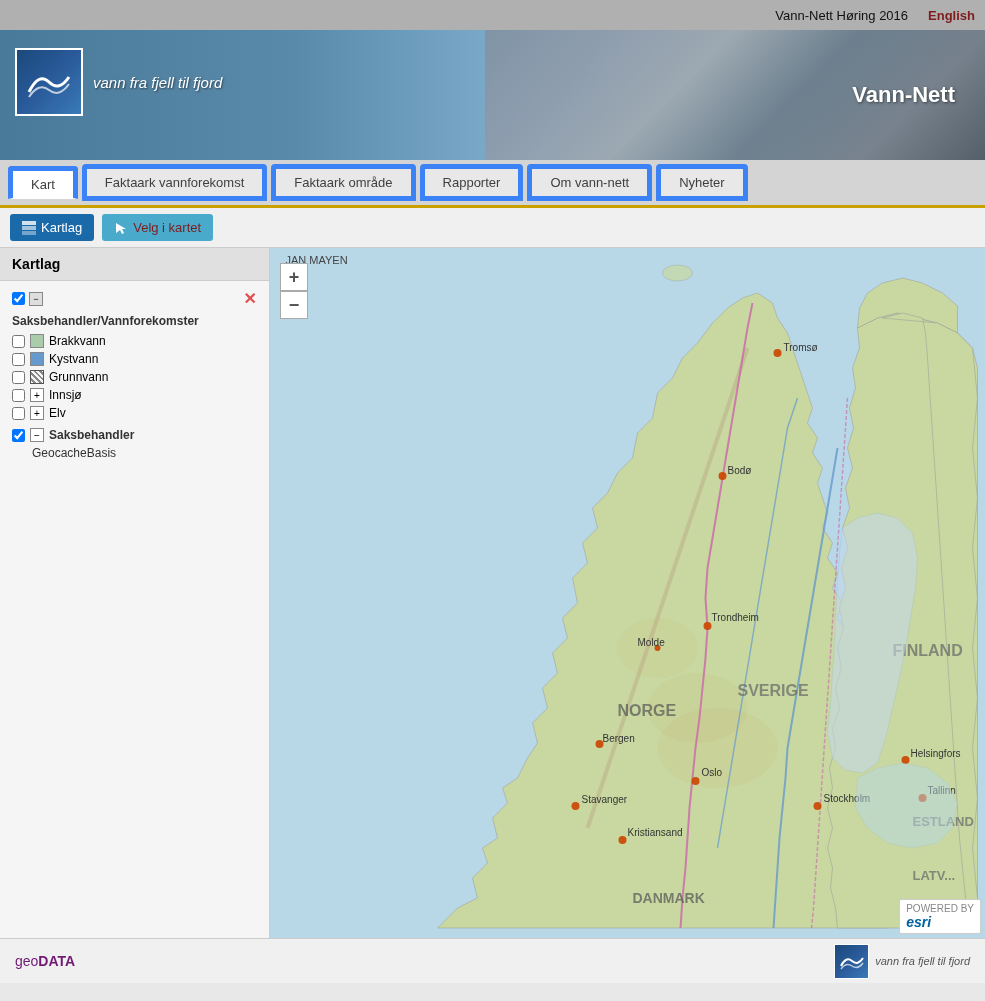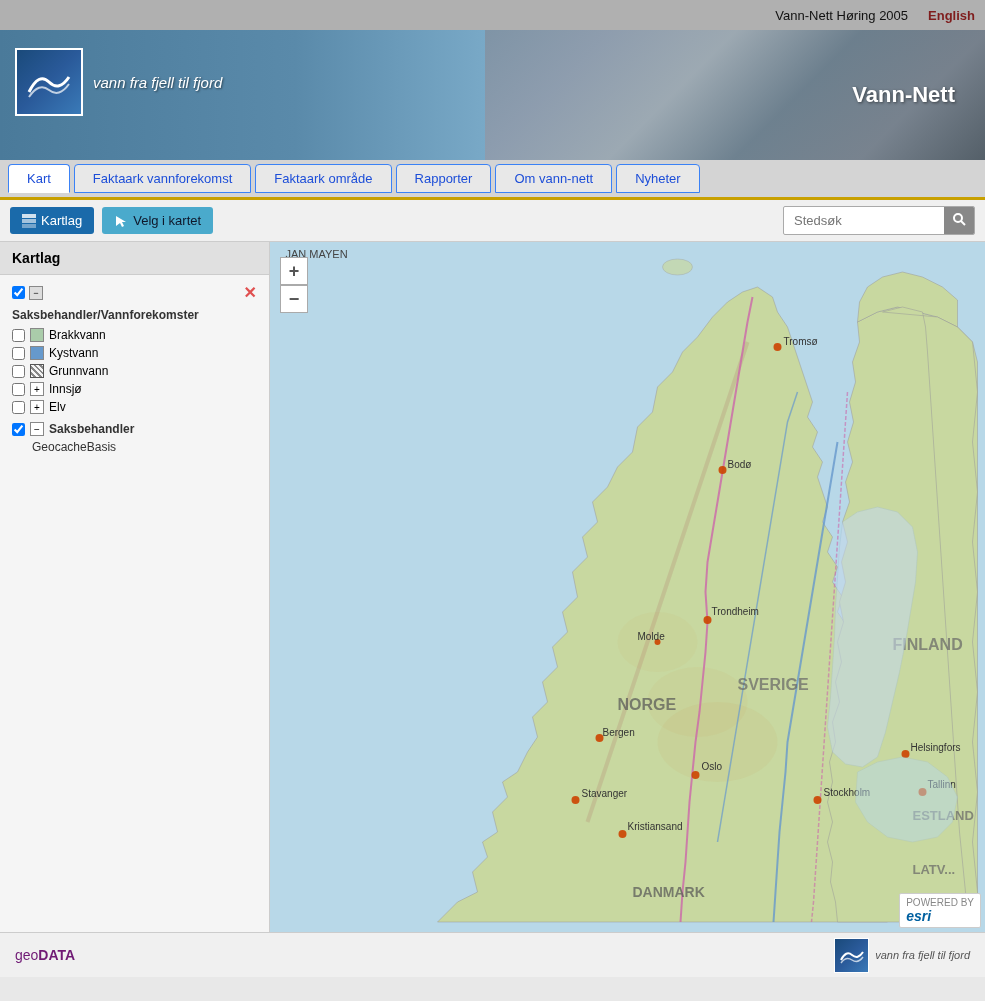--- a/index.html
+++ b/index.html
@@ -76,26 +76,26 @@
     .nav-bar {
       background: #d4d4d4;
       border-bottom: 3px solid #c8a000;
       display: flex;
       align-items: center;
       padding: 4px 8px;
       gap: 4px;
     }
     .nav-tab {
       background: #e8e8e8;
-      border: 1px solid #3b82f6;
+      border: 5px solid #3b82f6;
       border-radius: 4px 4px 0 0;
       padding: 6px 18px;
       font-size: 13px;
       cursor: pointer;
-      color: #1d4ed8;
+      color: #404040;
       white-space: nowrap;
     }
     .nav-tab.active { background: #fff; border-bottom: 1px solid #fff; }
 
     
     .toolbar {
       background: #f0f0f0;
       border-bottom: 1px solid #ccc;
       display: flex;
       align-items: center;
@@ -109,21 +109,21 @@
       border-radius: 3px;
       padding: 6px 12px;
       cursor: pointer;
       font-size: 13px;
       display: flex;
       align-items: center;
       gap: 5px;
     }
     .btn-velg {
       background: #4aaacc;
-      color: #0f172a;
+      color: #7f1d1d;
       border: none;
       border-radius: 3px;
       padding: 6px 12px;
       cursor: pointer;
       font-size: 13px;
       display: flex;
       align-items: center;
       gap: 5px;
     }
     .search-area {
@@ -388,21 +388,21 @@
     .footer-vann-text {
       font-size: 11px;
       color: #555;
       font-style: italic;
     }
   </style>
 </head>
 <body>
 
 <div class="top-bar">
-  <span>Vann-Nett Høring 2005</span>
+  <span>Vann-Nett Høring 2016</span>
   <a style="color:#7f1d1d;text-decoration:none;font-weight:bold;">English</a>
 </div>
 
 <div class="header">
   <div class="header-bg"></div>
   <div class="header-waterfall"></div>
   <div class="header-logo">
     <div class="logo-box">
       <svg width="50" height="40" viewBox="0 0 50 40">
         <path d="M5 30 Q15 10 25 20 Q35 30 45 15" stroke="white" stroke-width="3" fill="none"></path>
@@ -432,29 +432,20 @@
     </svg>
     <span>Kartlag</span>
   </button>
   <button class="btn-velg">
     <svg width="14" height="14" viewBox="0 0 14 14">
       <polygon points="2,2 2,12 6,9 8,13 10,12 8,8 12,8" fill="white"></polygon>
     </svg>
     <span>Velg i kartet</span>
   </button>
   <div class="search-area">
-    <div class="search-group2">
-      <input class="search-input2" type="text" placeholder="Stedsøk" style="">
-      <button class="search-btn">
-        <svg width="14" height="14" viewBox="0 0 14 14">
-          <circle cx="6" cy="6" r="4" stroke="white" stroke-width="2" fill="none"></circle>
-          <line x1="9" y1="9" x2="13" y2="13" stroke="white" stroke-width="2"></line>
-        </svg>
-      </button>
-    </div>
   </div>
 </div>
 
 <div class="main-layout">
 
   <div class="sidebar">
     <div class="sidebar-title">Kartlag</div>
     <div class="sidebar-content">
 
       <div class="layer-header">

